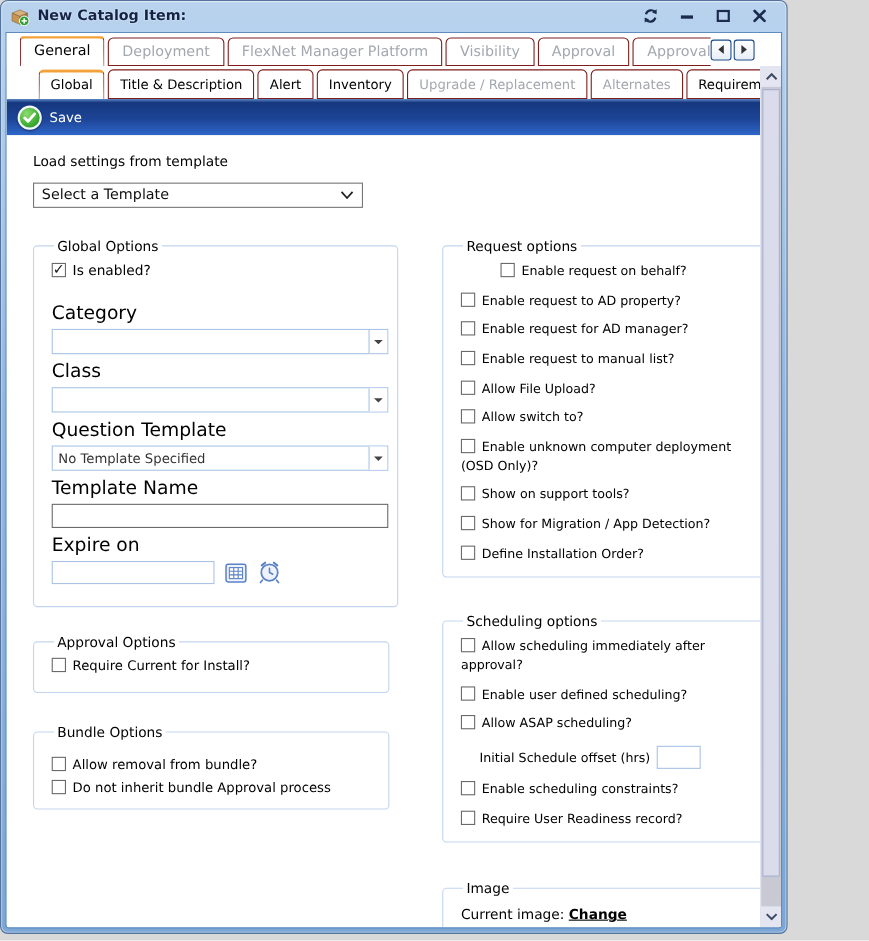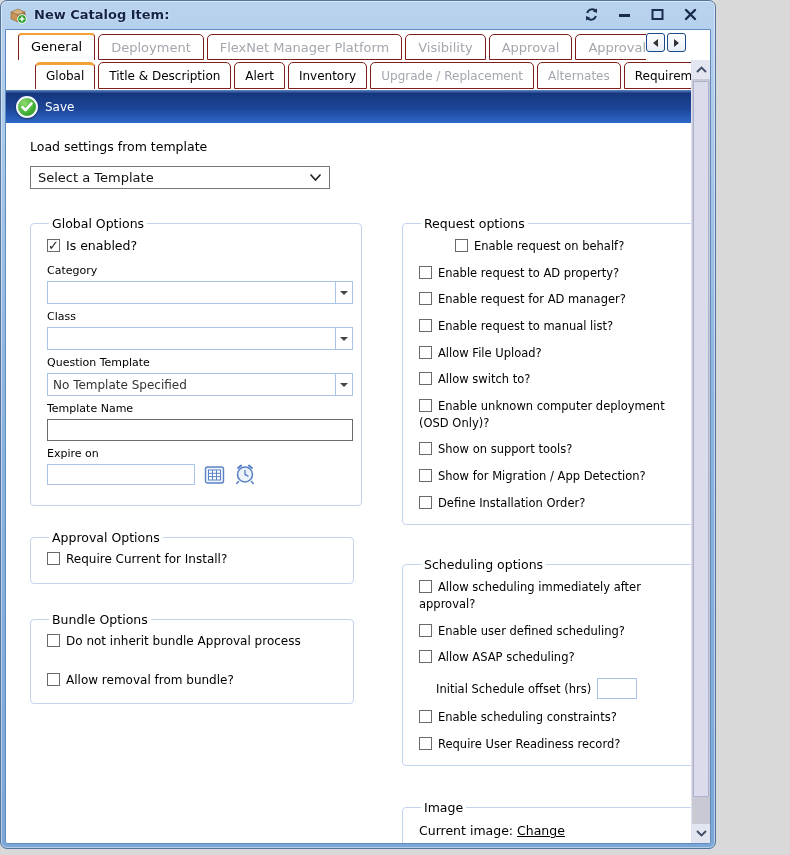--- a/index.html
+++ b/index.html
@@ -28,21 +28,21 @@
   .titlebar .spacer{ flex:1; }
   .winbtn{ width:26px; height:18px; display:flex; align-items:center; justify-content:center; cursor:default; }
   .winbtn svg{ display:block; }
   
   .main{
     position:absolute; left:4px; right:4px; top:28px; bottom:4px;
     background:#fff; border:1px solid #5f8cbf; border-radius:0 0 3px 3px;
     display:flex; flex-direction:column; overflow:hidden;
   }
   
-  .tabrow{ display:flex; align-items:flex-start; background:#fff; flex-shrink:0; }
+  .tabrow{ display:flex; align-items:center; background:#fff; flex-shrink:0; }
   .tabrow1{ height:30px; padding:3px 2px 0 12px; }
   .tabrow1 .tabstrip{ display:flex; align-items:flex-end; overflow:hidden; flex:1; height:100%; }
   .tabrow2{ height:30px; padding:2px 0 0 29px; }
   .tab{
     flex-shrink:0; background:#fff;
     border:1px solid #7f1d1d; border-radius:5px 5px 0 0;
     margin-right:3px; font-size:13px; color:#000;
     padding:5px 12px 4px 12px; white-space:nowrap; cursor:pointer;
   }
   .tabrow2 .tab{ font-size:12px; padding:6px 10px 5px 10px; }
@@ -83,21 +83,21 @@
     display:flex; align-items:center; padding:0 7px; cursor:pointer;
   }
   .select .sel-text{ flex:1; font-size:13px; color:#111; }
   .columns{ display:flex; gap:40px; margin-top:27px; align-items:flex-start; }
   .col-left{ width:332px; flex-shrink:0; }
   .col-right{ width:302px; flex-shrink:0; }
   fieldset{
     border:1px solid #c3d5ee; border-radius:4px; padding:4px 8px 10px 16px; background:#fff;
   }
   legend{ font-size:12.5px; color:#000; padding:0 3px; margin-left:2px; }
-  .fld-label{ margin:9px 0 4px 0; font-size:11px; }
+  .fld-label{ margin:20px 0 4px 0; font-size:17px; }
   .combo{
     height:23px; border:1px solid #a9c4e6; background:#fff; display:flex; align-items:stretch; cursor:pointer;
   }
   .combo .combo-text{ flex:1; font-size:12px; color:#333; display:flex; align-items:center; padding:0 5px; }
   .combo .combo-btn{ width:17px; border-left:1px solid #a9c4e6; display:flex; align-items:center; justify-content:center; background:#fff; }
   .combo .combo-arrow{ width:0;height:0;border-left:4px solid transparent;border-right:4px solid transparent;border-top:4px solid #444; }
   .text-input{
     width:100%; height:22px; border:1px solid #6b6b6b; background:#fff; font-size:12px; padding:0 4px;
     font-family:inherit;
   }
@@ -112,21 +112,21 @@
   }
   .cb .mark{ position:absolute; left:0px; top:-3px; font-size:13px; font-weight:bold; color:#1a1a1a; }
   .offset-row{ margin:12px 0 2px 17px; display:flex; align-items:center; gap:6px; font-size:11.5px; }
   .offset-input{ width:40px; height:21px; border:1px solid #a9c4e6; font-size:12px; padding:0 3px; font-family:inherit; }
   .fs-approval{ margin-top:24px; }
   .fs-bundle{ margin-top:28px; }
   .fs-bundle .check-row + .check-row{ margin-top:22px; }
   .fs-sched{ margin-top:32px; }
   .fs-image{ margin-top:34px; min-height:110px; }
   .img-row{ font-size:12.5px; margin:4px 0 8px 0; }
-  .change-link{ text-decoration:underline; color:#000; cursor:pointer; font-weight:400; }
+  .change-link{ text-decoration:underline; color:#000; cursor:pointer; font-weight:700; }
   .gg{ margin-top:6px; }
   
   .scrollbar{ width:19px; flex-shrink:0; background:#ececf3; display:flex; flex-direction:column; border-left:1px solid #dfe2ee; }
   .sb-btn{ height:19px; flex-shrink:0; background:#e3e6f0; display:flex; align-items:center; justify-content:center; cursor:pointer; }
   .sb-track{ flex:1; position:relative; background:#c9c9d4; }
   .sb-thumb{
     position:absolute; left:1px; right:1px; top:2px; bottom:27px;
     background:#dadcec; border:1px solid #abb1cf; border-radius:1px; cursor:grab;
   }
 </style>
@@ -291,25 +291,25 @@
 
               <fieldset class="fs-approval" style="width:324px;">
                 <legend>Approval Options</legend>
                 <div class="check-row" style="margin-top:2px; margin-bottom:4px; font-size:12px;">
                   <span class="cb"></span><span>Require Current for Install?</span>
                 </div>
               </fieldset>
 
               <fieldset class="fs-bundle" style="width:324px;">
                 <legend>Bundle Options</legend>
+                <div class="check-row" style="font-size:12px; margin-bottom:4px;">
+                  <span class="cb"></span><span>Allow removal from bundle?</span>
+                </div>
                 <div class="check-row" style="margin-top:2px; font-size:12px;">
                   <span class="cb"></span><span>Do not inherit bundle Approval process</span>
-                </div>
-                <div class="check-row" style="font-size:12px; margin-bottom:4px;">
-                  <span class="cb"></span><span>Allow removal from bundle?</span>
                 </div>
               </fieldset>
             </div>
 
             <div class="col-right">
 
               <fieldset>
                 <legend>Request options</legend>
                 <div class="check-row" style="margin-top:3px;margin-left:36px;"><span class="cb"></span><span>Enable request on behalf?</span></div>
                 <div class="check-row"><span class="cb"></span><span>Enable request to AD property?</span></div>

